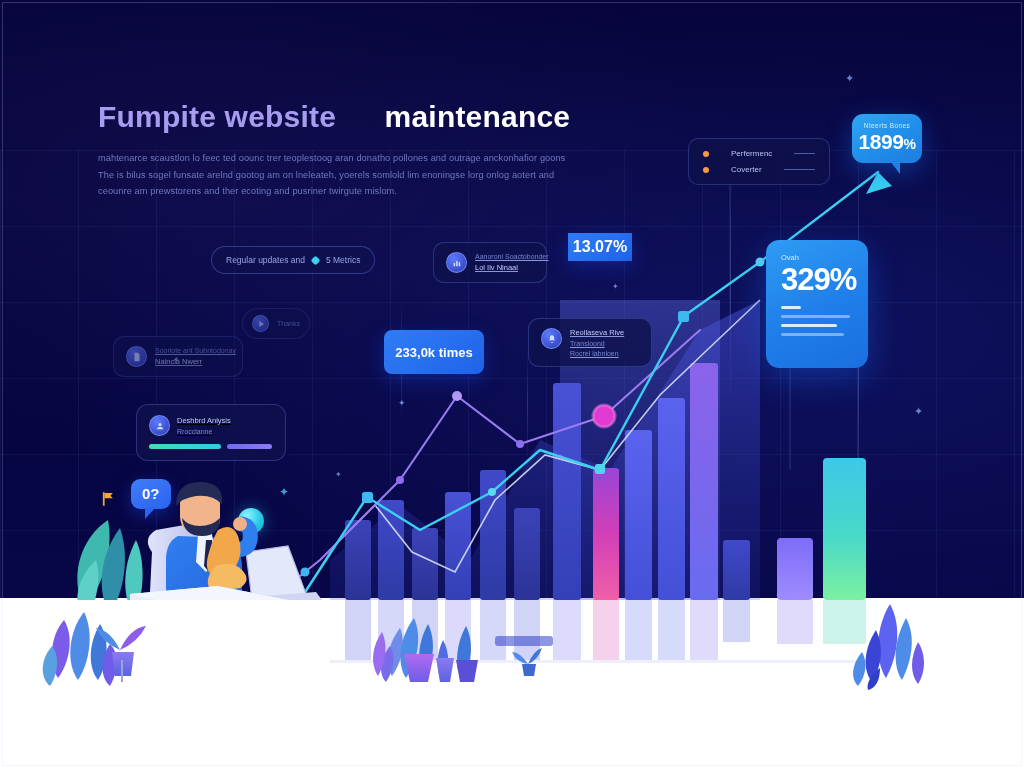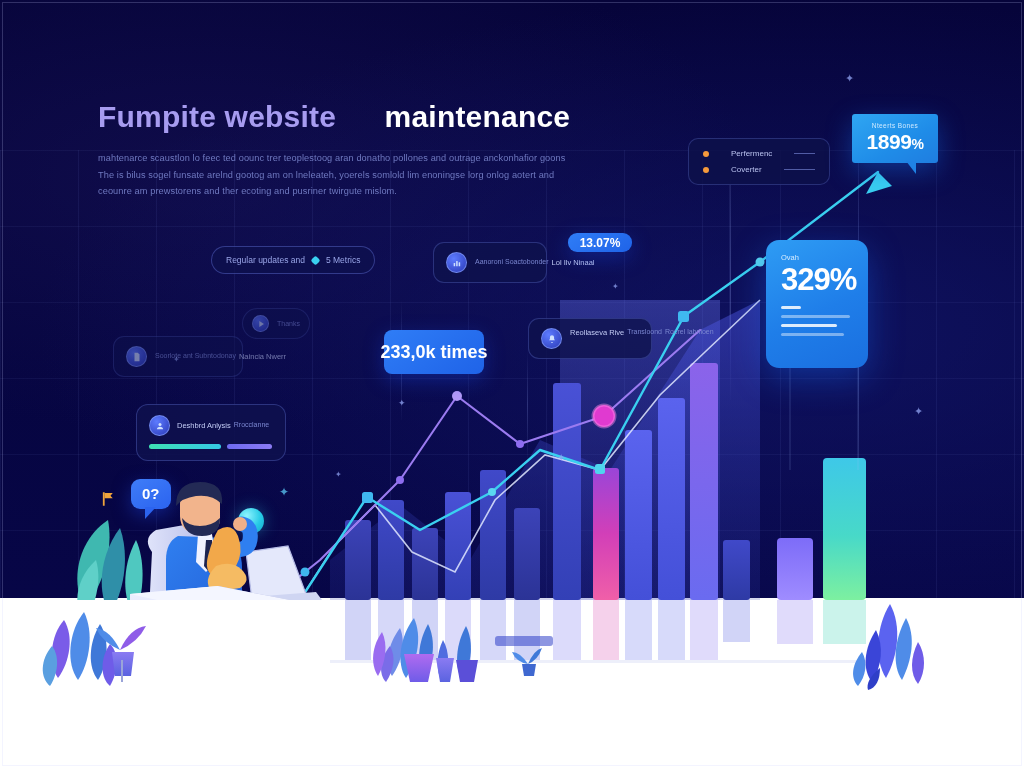--- a/index.html
+++ b/index.html
@@ -76,37 +76,37 @@
     display:flex;align-items:center;gap:8px;
     color:#8b96dd;
   }
   .av{
     width:19px;height:19px;border-radius:50%;flex:0 0 auto;
     background:radial-gradient(circle at 35% 30%,#5d7bff,#2b3ab8);
     border:1px solid rgba(150,175,255,.55);
     display:flex;align-items:center;justify-content:center;
   }
   .av svg{width:10px;height:10px;fill:#cfe0ff;}
-  .tlines{display:flex;flex-direction:row;gap:3px;}
+  .tlines{display:flex;flex-direction:column;gap:3px;text-decoration:underline;}
   .tl{font-size:7px;color:#7a86d0;filter:blur(.4px);white-space:nowrap;}
   .tl.bright{color:#c3ccf5;font-size:7.5px;}
   
   .badge{
     position:absolute;z-index:34;border-radius:9px;
     background:linear-gradient(145deg,#2f7df6,#1f63e8);
     color:#ffffff;font-weight:bold;
     display:flex;align-items:center;justify-content:center;
     box-shadow:0 6px 20px rgba(20,60,200,.45);
     white-space:nowrap;
   }
   .bubble{
-    position:absolute;z-index:36;border-radius:3px;
+    position:absolute;z-index:36;border-radius:11px;
     background:linear-gradient(150deg,#2fa6f2,#1f8ce8 60%,#1f7de0);
     box-shadow:0 8px 26px rgba(20,100,220,.45);
-    padding:8px 12px 9px;
+    padding:8px 4px 9px;
     color:#fff;text-align:center;
   }
   .bubble:after{
     content:"";position:absolute;right:22px;bottom:-11px;
     border-left:10px solid transparent;border-right:0 solid transparent;
     border-top:13px solid #1f82e4;
   }
   .bubble .cap{font-size:6.5px;color:#cfeaff;letter-spacing:.4px;filter:blur(.35px);display:block;margin-bottom:1px;}
   .bubble .val{font-size:21px;font-weight:bold;letter-spacing:-.4px;display:block;}
   .bubble .val .pct{font-size:14px;}
@@ -336,38 +336,38 @@
             <rect x="10" y="7" width="3.6" height="13" rx="1"></rect>
             <rect x="16" y="10" width="3.6" height="10" rx="1"></rect>
           </svg>
       </span>
       <span class="tlines">
         <span class="tl">Aanoroni Soactobonder</span>
         <span class="tl bright">Lol Ilv Ninaal</span>
       </span>
     </div>
 
-    <div class="badge" style="left:568px;top:233px;width:64px;height:19px;font-size:12px;border-radius:9px;">
+    <div class="badge" style="left:568px;top:233px;width:64px;height:28px;font-size:16px;border-radius:0;">
       <span>13.07%</span>
     </div>
 
     <div class="card" style="left:528px;top:318px;width:98px;align-items:flex-start;">
       <span class="av">
         <svg viewBox="0 0 24 24">
             <path d="M12 3a5 5 0 0 0-5 5v4l-2 3h14l-2-3V8a5 5 0 0 0-5-5zm0 18a2.5 2.5 0 0 0 2.45-2h-4.9A2.5 2.5 0 0 0 12 21z"></path>
           </svg>
       </span>
       <span class="tlines">
         <span class="tl bright">Reollaseva Rive</span>
         <span class="tl">Transloond</span>
         <span class="tl">Rocrel labnloen</span>
       </span>
     </div>
 
-    <div class="badge" style="left:384px;top:330px;width:100px;height:44px;font-size:18px;border-radius:8px;">
+    <div class="badge" style="left:384px;top:330px;width:100px;height:44px;font-size:13px;border-radius:8px;">
       <span>233,0k times</span>
     </div>
 
     <div class="card" style="left:113px;top:336px;width:104px;opacity:.55;">
       <span class="av">
         <svg viewBox="0 0 24 24">
             <path d="M6 2h8l4 4v16H6z"></path>
           </svg>
       </span>
       <span class="tlines">

